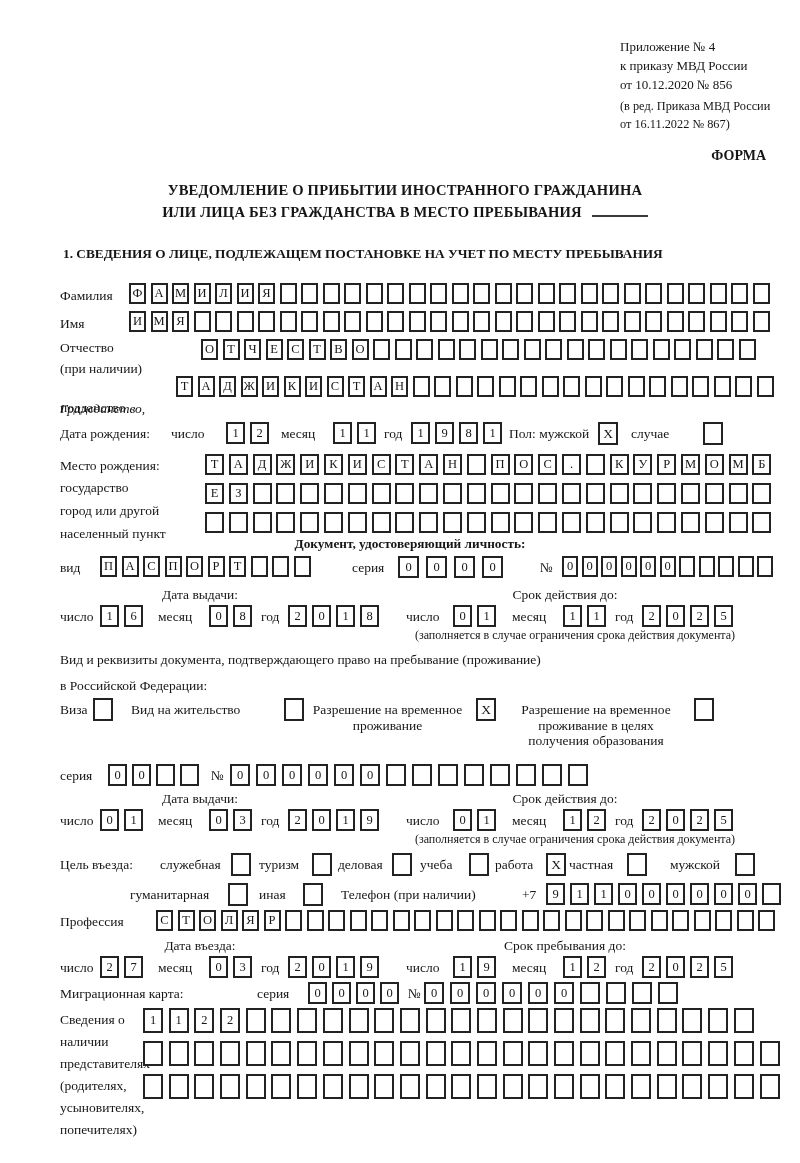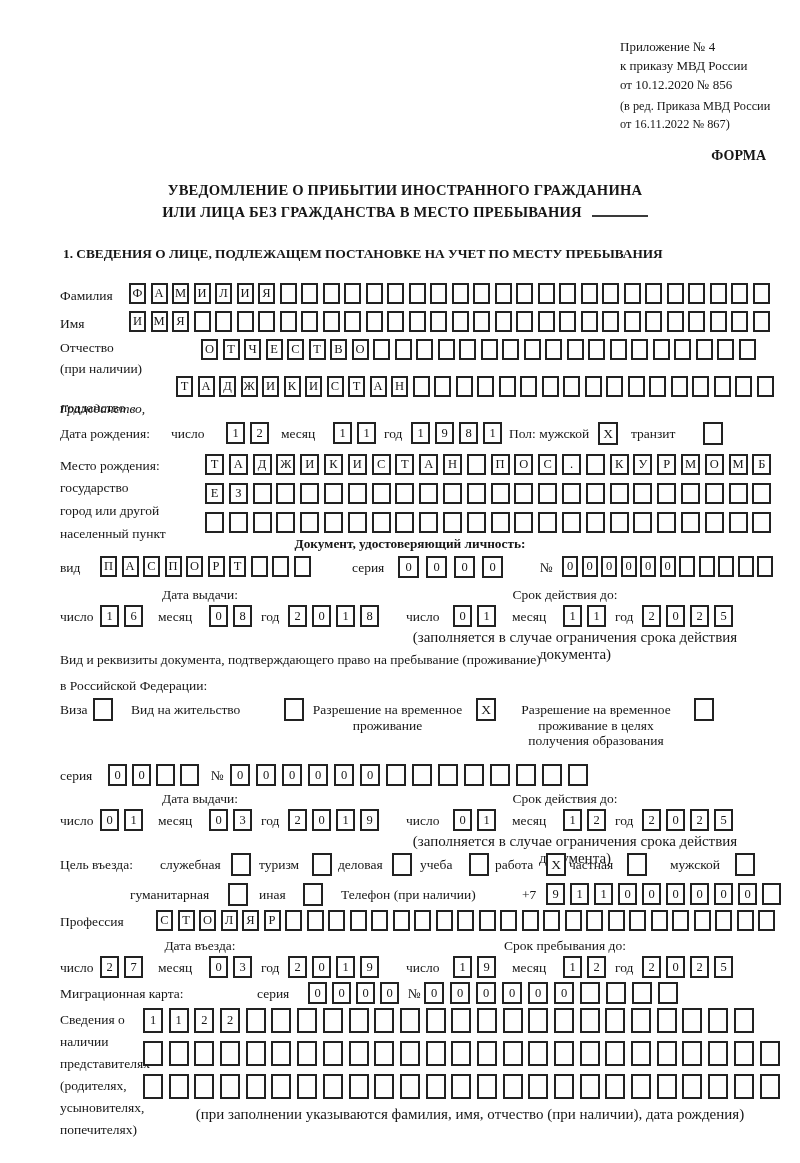--- a/index.html
+++ b/index.html
@@ -1,20 +1,20 @@
 <!DOCTYPE html>
 <html><head>
 <meta charset="utf-8">
 <style>
   html,body{margin:0;padding:0;background:#e8e8e8;}
   .page{position:relative;width:800px;height:1163px;background:#ffffff;
         font-family:"Liberation Serif","DejaVu Serif",serif;color:#161616;overflow:hidden;}
   .abs{position:absolute;}
   .lbl{font-size:13.5px;line-height:1.15;white-space:nowrap;}
-  .small{font-size:15px;}
+  .small{font-size:12px;}
   .b{font-weight:bold;}
   .ctr{text-align:center;white-space:normal;}
   .cells{display:flex;align-items:flex-start;}
   .cell{box-sizing:border-box;flex:none;display:flex;align-items:center;justify-content:center;
         border:2px solid #222;background:#fff;font-size:12.5px;line-height:1;}
   .std  .cell{width:17px;height:21px;margin-right:4.5px;}
   .w    .cell{width:19px;height:21px;margin-right:4.8px;}
   .n    .cell{width:16px;height:21px;margin-right:3.5px;}
   .p24  .cell{width:19px;height:22px;margin-right:5px;}
   .p26  .cell{width:20px;height:22px;margin-right:6px;}
@@ -190,21 +190,21 @@
   <div class="abs cells p24" style="left:411px;top:422px;">
       <span class="cell">1</span>
       <span class="cell">9</span>
       <span class="cell">8</span>
       <span class="cell">1</span>
     </div>
   <div class="abs lbl" style="left:509px;top:426px;">Пол: мужской</div>
   <div class="abs cells cb" style="left:598px;top:422px;">
       <span class="cell">X</span>
     </div>
-  <div class="abs lbl" style="left:631px;top:426px;">транзит</div>
+  <div class="abs lbl" style="left:631px;top:426px;">случае</div>
   <div class="abs cells cb" style="left:703px;top:422px;">
       <span class="cell"></span>
     </div>
 
   <div class="abs lbl" style="left:60px;top:458px;">Место рождения:</div>
   <div class="abs lbl" style="left:60px;top:480px;">государство</div>
   <div class="abs lbl" style="left:60px;top:503px;">город или другой</div>
   <div class="abs lbl" style="left:60px;top:526px;">населенный пункт</div>
   <div class="abs cells w" style="left:205px;top:454px;">
       <span class="cell">Т</span>
@@ -669,15 +669,14 @@
       <span class="cell"></span>
       <span class="cell"></span>
       <span class="cell"></span>
       <span class="cell"></span>
       <span class="cell"></span>
       <span class="cell"></span>
       <span class="cell"></span>
       <span class="cell"></span>
       <span class="cell"></span>
     </div>
-  <div class="abs lbl ctr small" style="left:180px;top:1106px;width:580px;">(при заполнении указываются фамилия, имя, отчество (при наличии), дата рождения)</div>
 
 </div>
 
 </body></html>

